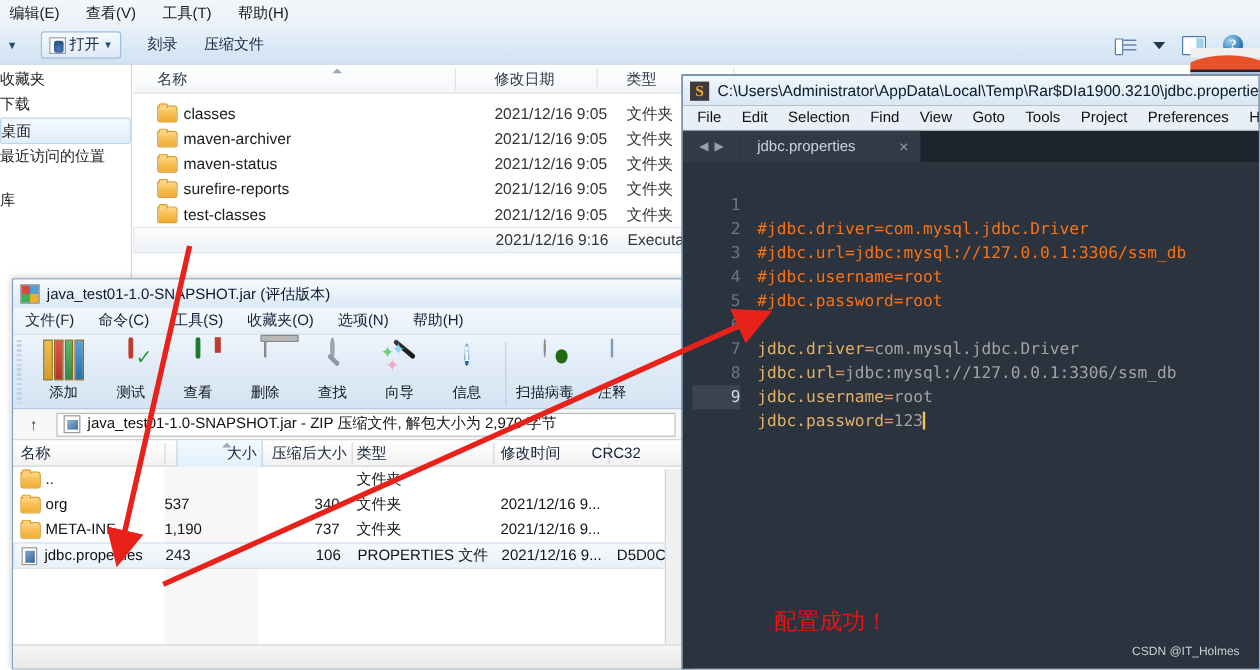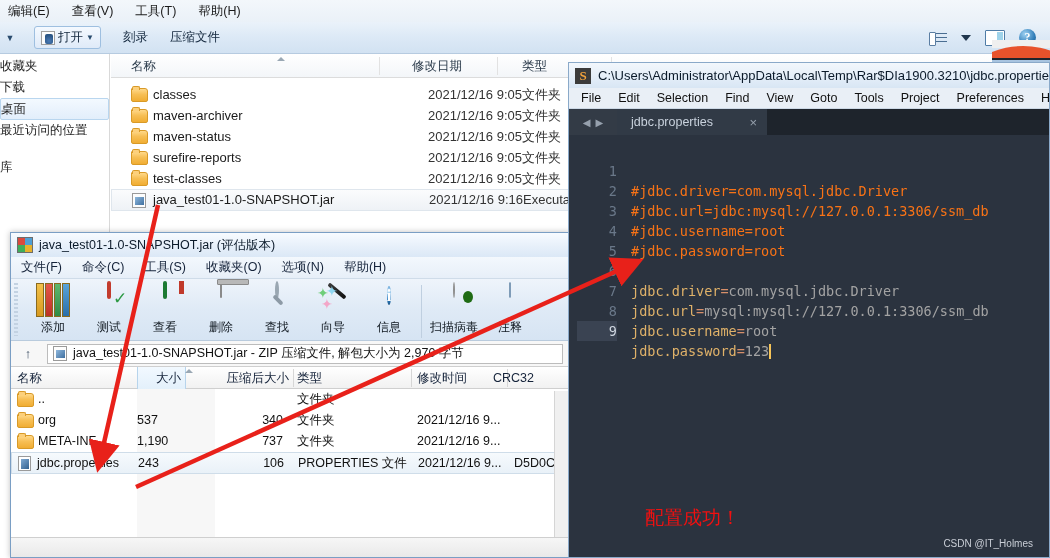--- a/index.html
+++ b/index.html
@@ -89,21 +89,21 @@
   .hsep { position:absolute; top:3px; height:18px; width:1px; background:#e2e2e2; }
   .sort-arrow{
     position:absolute; width:0;height:0;border-left:4px solid transparent;border-right:4px solid transparent;border-bottom:4px solid #9aa8b4;
   }
   .exp-rows {
     position: absolute; left: 111px; top: 78px; width: 939px; font-size: 13px; color: #1a1a1a;
   }
   .exp-row { position: relative; height: 21px; line-height: 21px; }
   .exp-row.sel { background: linear-gradient(to bottom,#fbfcfd,#eef2f6); border:1px solid #dfe6ed; height:22px; line-height:20px;}
   .exp-row .c-name { position: absolute; left: 20px; display:flex; align-items:center; gap:7px;}
-  .exp-row .c-date { position: absolute; left: 317px; color: #333; }
+  .exp-row .c-date { position: absolute; left: 301px; color: #333; }
   .exp-row .c-type { position: absolute; left: 411px; color: #333; }
   .folder-ico {
     width: 15px; height: 13px; position: relative; display:inline-block; flex:none;
   }
   .folder-ico::before{
     content:''; position:absolute; left:0; top:0px; width:15px;height:12px;
     background: linear-gradient(to bottom,#ffd98a 0%,#f7bf55 45%,#f0ad33 100%);
     border:1px solid #d99a27; border-radius:1px 3px 2px 2px;
   }
   .folder-ico::after{
@@ -366,24 +366,20 @@
       </div>
       <div class="exp-row">
         <span class="c-name">
           <span class="folder-ico"></span>
           <span>test-classes</span>
         </span>
         <span class="c-date">2021/12/16 9:05</span>
         <span class="c-type">文件夹</span>
       </div>
       <div class="exp-row sel">
-        <span class="c-name">
-          <span class="jar-ico"></span>
-          <span>java_test01-1.0-SNAPSHOT.jar</span>
-        </span>
         <span class="c-date">2021/12/16 9:16</span>
         <span class="c-type">Executab</span>
       </div>
     </div>
 
     <div class="tr-peek">
       <div class="gray"></div>
       <div class="curve"></div>
       <div class="line"></div>
       <div class="blue"></div>
@@ -460,21 +456,21 @@
       <span class="wr-up">↑</span>
       <span class="wr-pathbox">
         <span class="jar-ico"></span>
         <span>java_test01-1.0-SNAPSHOT.jar - ZIP 压缩文件, 解包大小为 2,970 字节</span>
       </span>
     </div>
 
     <div class="wr-cols">
       <div class="c" style="left:6px;">名称</div>
       <div class="vline" style="left:126px;"></div>
-      <div class="c sel" style="left:126px;width:49px;text-align:right;padding-right:4px;">大小</div>
+      <div class="c sel" style="left:136px;width:72px;text-align:right;padding-right:4px;">大小</div>
       <div class="sort-arrow" style="left:174px;top:2px;"></div>
       <div class="c" style="left:206px;width:72px;text-align:right;">压缩后大小</div>
       <div class="vline" style="left:282px;"></div>
       <div class="c" style="left:286px;">类型</div>
       <div class="vline" style="left:400px;"></div>
       <div class="c" style="left:406px;">修改时间</div>
       <div class="vline" style="left:496px;"></div>
       <div class="c" style="left:482px;">CRC32</div>
     </div>
 
@@ -587,21 +583,21 @@
           <span class="ln">5</span>
           <span class="tx"></span>
         </div>
 
         <div class="cl">
           <span class="ln">6</span>
           <span class="tx"><span class="key">jdbc.driver</span><span class="eq">=</span><span class="val">com.mysql.jdbc.Driver</span></span>
         </div>
         <div class="cl">
           <span class="ln">7</span>
-          <span class="tx"><span class="key">jdbc.url</span><span class="eq">=</span><span class="val">mysql:mysql://127.0.0.1:3306/ssm_db</span></span>
+          <span class="tx"><span class="key">jdbc.url</span><span class="eq">=</span><span class="val">jdbc:mysql://127.0.0.1:3306/ssm_db</span></span>
         </div>
         <div class="cl">
           <span class="ln">8</span>
           <span class="tx"><span class="key">jdbc.username</span><span class="eq">=</span><span class="val">root</span></span>
         </div>
         <div class="cl active">
           <span class="ln">9</span>
           <span class="tx"><span class="key">jdbc.password</span><span class="eq">=</span><span class="val">123</span><span class="cursor"></span></span>
         </div>
       </div>

